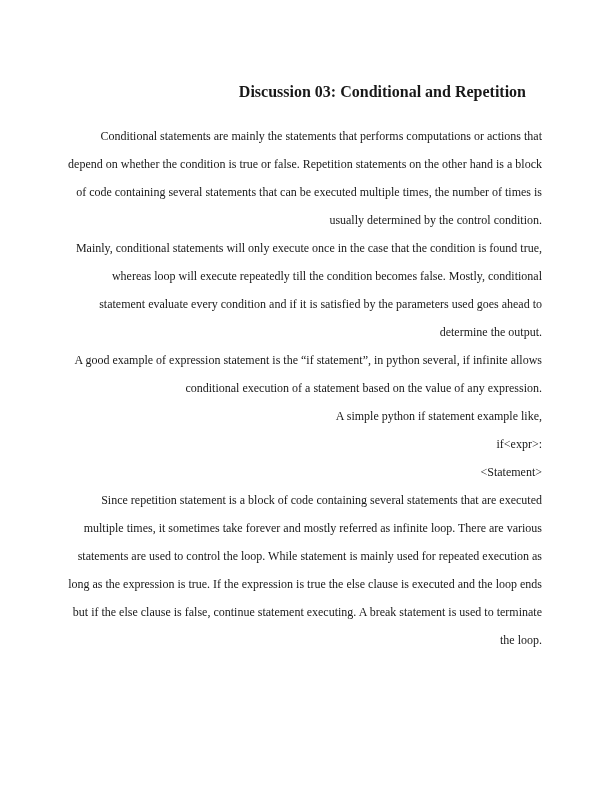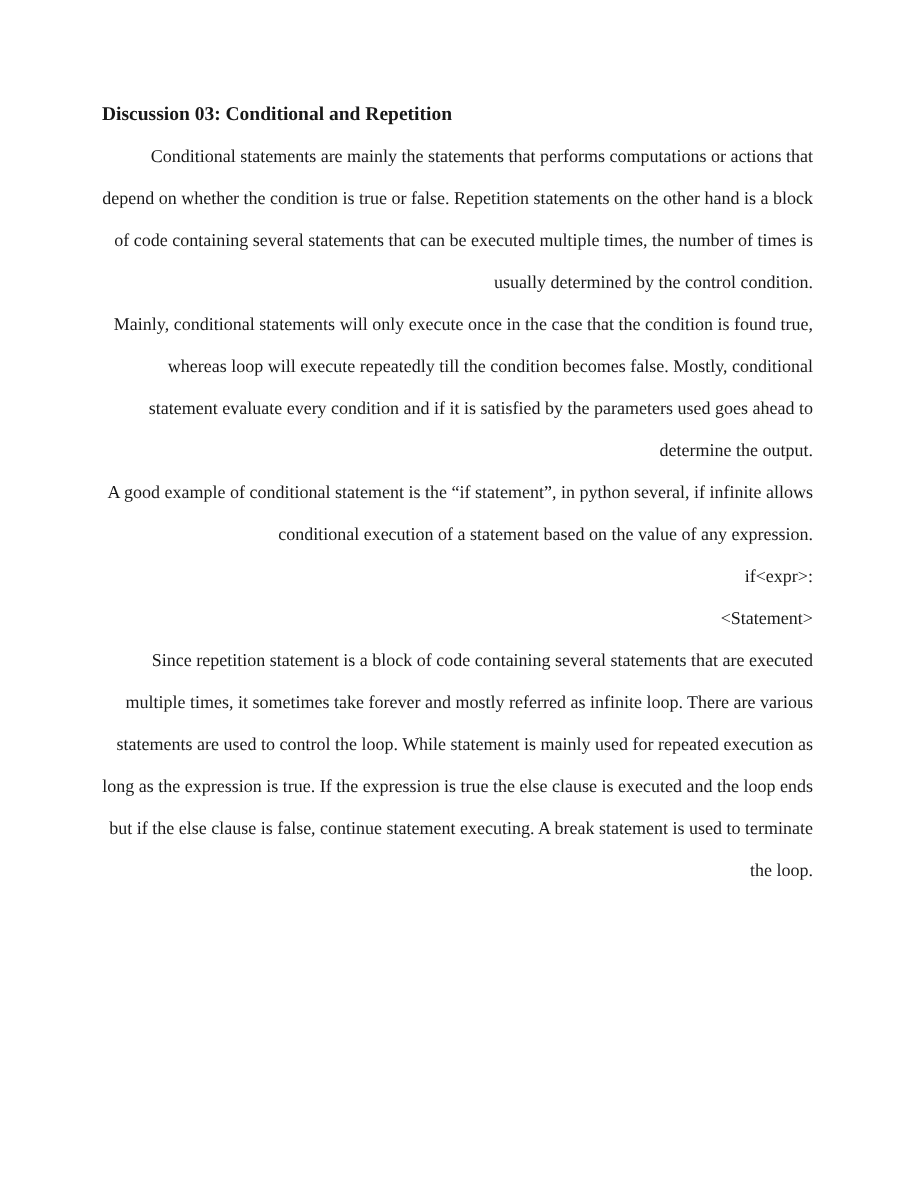--- a/index.html
+++ b/index.html
@@ -14,40 +14,41 @@
     box-sizing: border-box;
     background: #ffffff;
     color: #181818;
     font-family: "Liberation Serif", "DejaVu Serif", serif;
     font-size: 12px;
     line-height: 28px;
     padding: 62px 64px 0 68px;
     overflow: hidden;
   }
   .doc-title {
-    margin: 0;
-    font-size: 13px;
+    margin: 16px;
+    font-size: 16px;
     font-weight: bold;
-    text-align: left;
+    text-align: right;
     line-height: 28px;
   }
   .doc-body p {
     margin: 0;
     text-align: right;
   }
   .b {
     font-weight: normal;
   }
 </style>
 </head>
 <body>
 
 <div class="page">
   <h1 class="doc-title">Discussion 03: Conditional and Repetition</h1>
   <div class="doc-body">
       <p><span>Conditional statements are mainly the statements that performs computations or actions that depend on whether the condition is true or false. Repetition statements on the other hand is a block of code containing several statements that can be executed multiple times, the number of times is usually determined by the control condition.</span></p>
       <p><span>Mainly, conditional statements will only execute once in the case that the condition is found true, whereas loop will execute repeatedly till the condition becomes false. Mostly, conditional statement evaluate every condition and if it is satisfied by the parameters used goes ahead to determine the output.</span></p>
-      <p><span>A good example of conditional statement is the </span><span class="b">“if statement”,</span><span> in python several, </span><span class="b">if infinite</span><span> allows conditional execution of a statement based on the value of any expression.</span></p>
+      <p><span>A good example of expression statement is the </span><span class="b">“if statement”,</span><span> in python several, </span><span class="b">if infinite</span><span> allows conditional execution of a statement based on the value of any expression.</span></p>
+      <p><span>A simple python if statement example like,</span></p>
       <p><span class="b">if&lt;expr&gt;:</span></p>
       <p><span class="b">&lt;Statement&gt;</span></p>
       <p><span>Since repetition statement is a block of code containing several statements that are executed multiple times, it sometimes take forever and mostly referred as infinite loop. There are various statements are used to control the loop. While statement is mainly used for repeated execution as long as the expression is true. If the expression is true the else clause is executed and the loop ends but if the else clause is false, continue statement executing. A break statement is used to terminate the loop.</span></p>
     </div>
 </div>
 
 </body></html>

